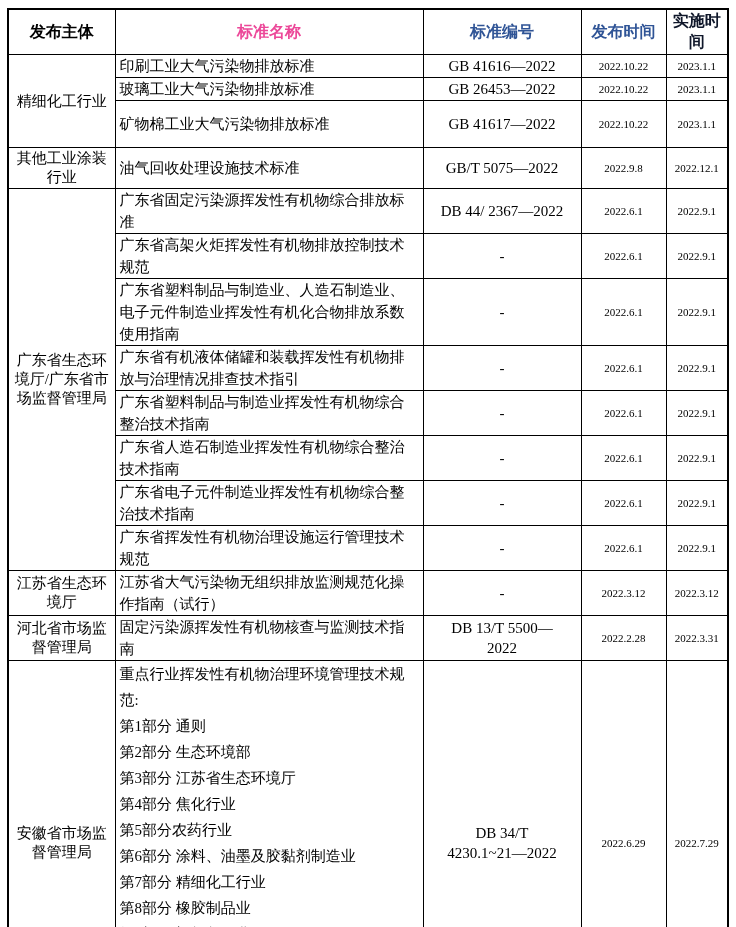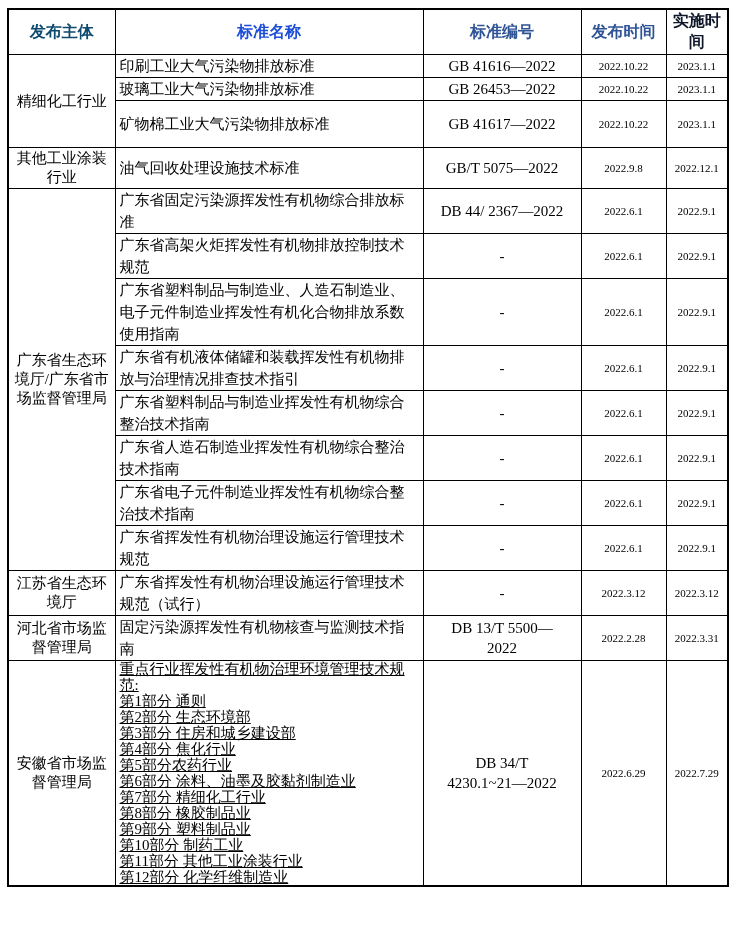--- a/index.html
+++ b/index.html
@@ -7,21 +7,21 @@
   .page{width:736px;box-sizing:border-box;padding:8px 7px;background:#fff;}
   table.std{border-collapse:collapse;border:2px solid #000;table-layout:fixed;width:722px;}
   table.std th, table.std td{border:1px solid #000;overflow:hidden;}
   thead th{
     font-weight:bold;font-size:16px;text-align:center;vertical-align:middle;
     height:24px;padding:1px 0;border-bottom:2px solid #000;
   }
   td{font-size:15px;vertical-align:middle;background:#fff;}
   td.issuer{text-align:center;line-height:19px;padding:1px 3px;}
   td.name{text-align:left;padding:0 4px;line-height:22px;}
-  td.name .line{line-height:16px;white-space:normal;text-decoration:underline;}
+  td.name .line{line-height:26px;white-space:normal;}
   td.code{text-align:center;padding:0 2px;line-height:20px;}
   td.code .line{line-height:20px;}
   td.date{text-align:center;padding:0;font-size:11px;line-height:16px;}
   
   tbody tr.r3 td.name{height:46px;}
   tbody tr.r4 td.name{height:36px;margin-left:40px;}
 </style>
 </head>
 <body>
 
@@ -29,22 +29,22 @@
   <table class="std">
     <colgroup id="colgroup">
         <col style="width: 107px;">
         <col style="width: 308px;">
         <col style="width: 158px;">
         <col style="width: 85px;">
         <col style="width: 62px;">
       </colgroup>
     <thead>
       <tr id="head-row">
-          <th style="color: #0c4a6e; text-align: center;">发布主体</th>
-          <th style="color: #1d4ed8;">标准名称</th>
+          <th style="color: #000000; text-align: center;">发布主体</th>
+          <th style="color: #ec4899;">标准名称</th>
           <th style="color: rgb(47, 84, 150);">标准编号</th>
           <th style="color: rgb(47, 84, 150);">发布时间</th>
           <th style="color: #0f172a;">实施时间</th>
         </tr>
     </thead>
     <tbody id="body-rows">
         <tr class="r1">
           <td class="issuer" rowspan="3">精细化工行业</td>
           <td class="name">印刷工业大气污染物排放标准</td>
           <td class="code">GB 41616—2022</td>
@@ -114,42 +114,42 @@
           <td class="date">2022.9.1</td>
         </tr>
         <tr class="r12">
           <td class="name">广东省挥发性有机物治理设施运行管理技术规范</td>
           <td class="code">-</td>
           <td class="date">2022.6.1</td>
           <td class="date">2022.9.1</td>
         </tr>
         <tr class="r13">
           <td class="issuer" rowspan="1">江苏省生态环境厅</td>
-          <td class="name">广东省挥发性有机物治理设施运行管理技术规范（试行）</td>
+          <td class="name">江苏省大气污染物无组织排放监测规范化操作指南（试行）</td>
           <td class="code">-</td>
           <td class="date">2022.3.12</td>
           <td class="date">2022.3.12</td>
         </tr>
         <tr class="r14">
           <td class="issuer" rowspan="1">河北省市场监督管理局</td>
           <td class="name">固定污染源挥发性有机物核查与监测技术指南</td>
           <td class="code">
             <div class="line">DB 13/T 5500—</div>
             <div class="line">2022</div>
           </td>
           <td class="date">2022.2.28</td>
           <td class="date">2022.3.31</td>
         </tr>
         <tr class="r15">
           <td class="issuer" rowspan="1">安徽省市场监督管理局</td>
           <td class="name">
             <div class="line">重点行业挥发性有机物治理环境管理技术规范:</div>
             <div class="line">第1部分 通则</div>
             <div class="line">第2部分 生态环境部</div>
-            <div class="line">第3部分 住房和城乡建设部</div>
+            <div class="line">第3部分 江苏省生态环境厅</div>
             <div class="line">第4部分 焦化行业</div>
             <div class="line">第5部分农药行业</div>
             <div class="line">第6部分 涂料、油墨及胶黏剂制造业</div>
             <div class="line">第7部分 精细化工行业</div>
             <div class="line">第8部分 橡胶制品业</div>
             <div class="line">第9部分 塑料制品业</div>
             <div class="line">第10部分 制药工业</div>
             <div class="line">第11部分 其他工业涂装行业</div>
             <div class="line">第12部分 化学纤维制造业</div>
           </td>

